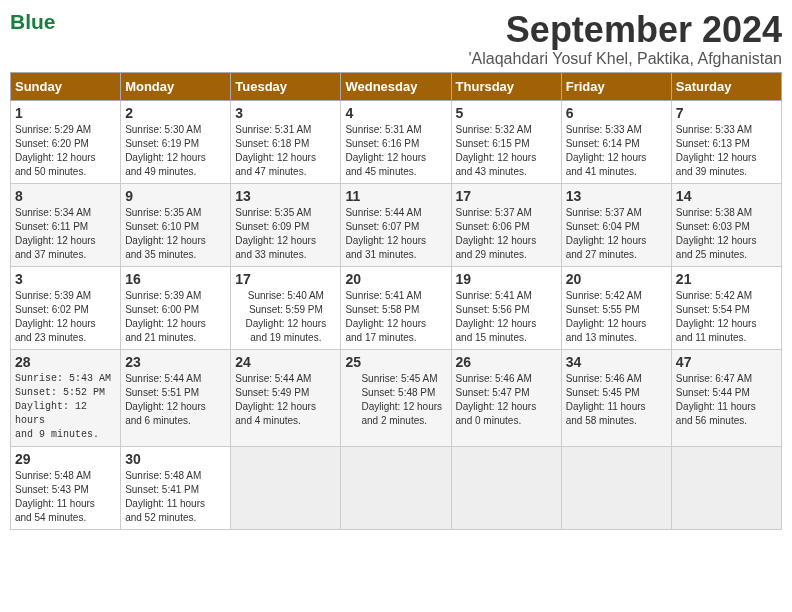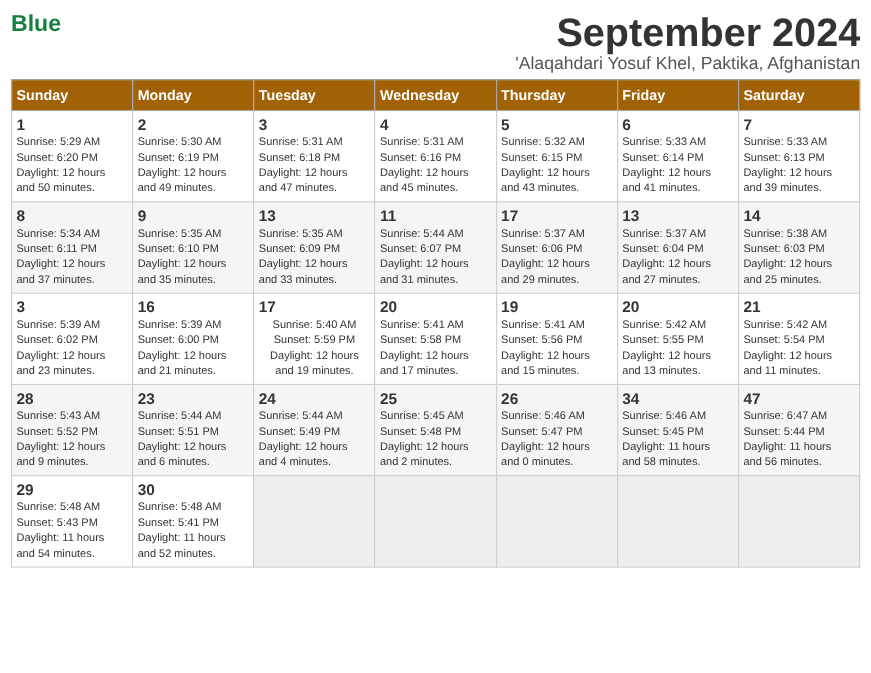--- a/index.html
+++ b/index.html
@@ -266,42 +266,42 @@
           <span class="day-num">21</span>
           <div class="day-info" style="white-space: pre-line;">Sunrise: 5:42 AM
 Sunset: 5:54 PM
 Daylight: 12 hours
 and 11 minutes.</div>
         </td>
       </tr>
       <tr>
         <td>
           <span class="day-num">28</span>
-          <div class="day-info" style="white-space: pre-line;">Sunrise: 5:43 AM
+          <div class="day-info" style="white-space: pre-line; font-family: Liberation Mono, monospace;">Sunrise: 5:43 AM
 Sunset: 5:52 PM
 Daylight: 12 hours
 and 9 minutes.</div>
         </td>
         <td>
           <span class="day-num">23</span>
           <div class="day-info" style="white-space: pre-line;">Sunrise: 5:44 AM
 Sunset: 5:51 PM
 Daylight: 12 hours
 and 6 minutes.</div>
         </td>
         <td>
           <span class="day-num">24</span>
           <div class="day-info" style="white-space: pre-line;">Sunrise: 5:44 AM
 Sunset: 5:49 PM
 Daylight: 12 hours
 and 4 minutes.</div>
         </td>
         <td>
           <span class="day-num">25</span>
-          <div class="day-info" style="white-space: pre-line;">Sunrise: 5:45 AM
+          <div class="day-info" style="white-space: pre-line; margin-left: 16px;">Sunrise: 5:45 AM
 Sunset: 5:48 PM
 Daylight: 12 hours
 and 2 minutes.</div>
         </td>
         <td>
           <span class="day-num">26</span>
           <div class="day-info" style="white-space: pre-line;">Sunrise: 5:46 AM
 Sunset: 5:47 PM
 Daylight: 12 hours
 and 0 minutes.</div>

